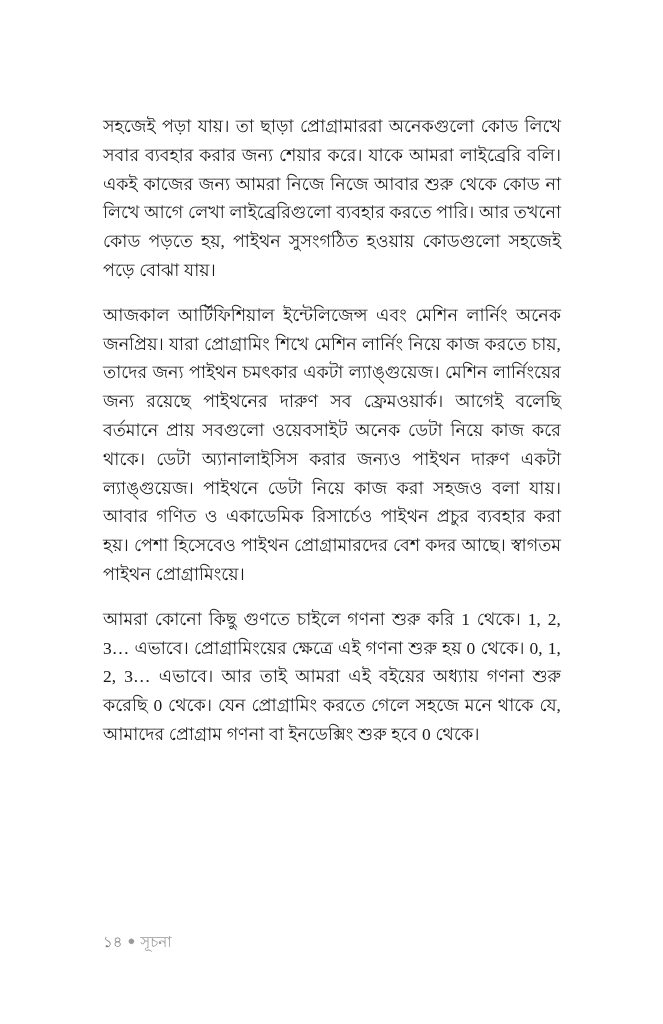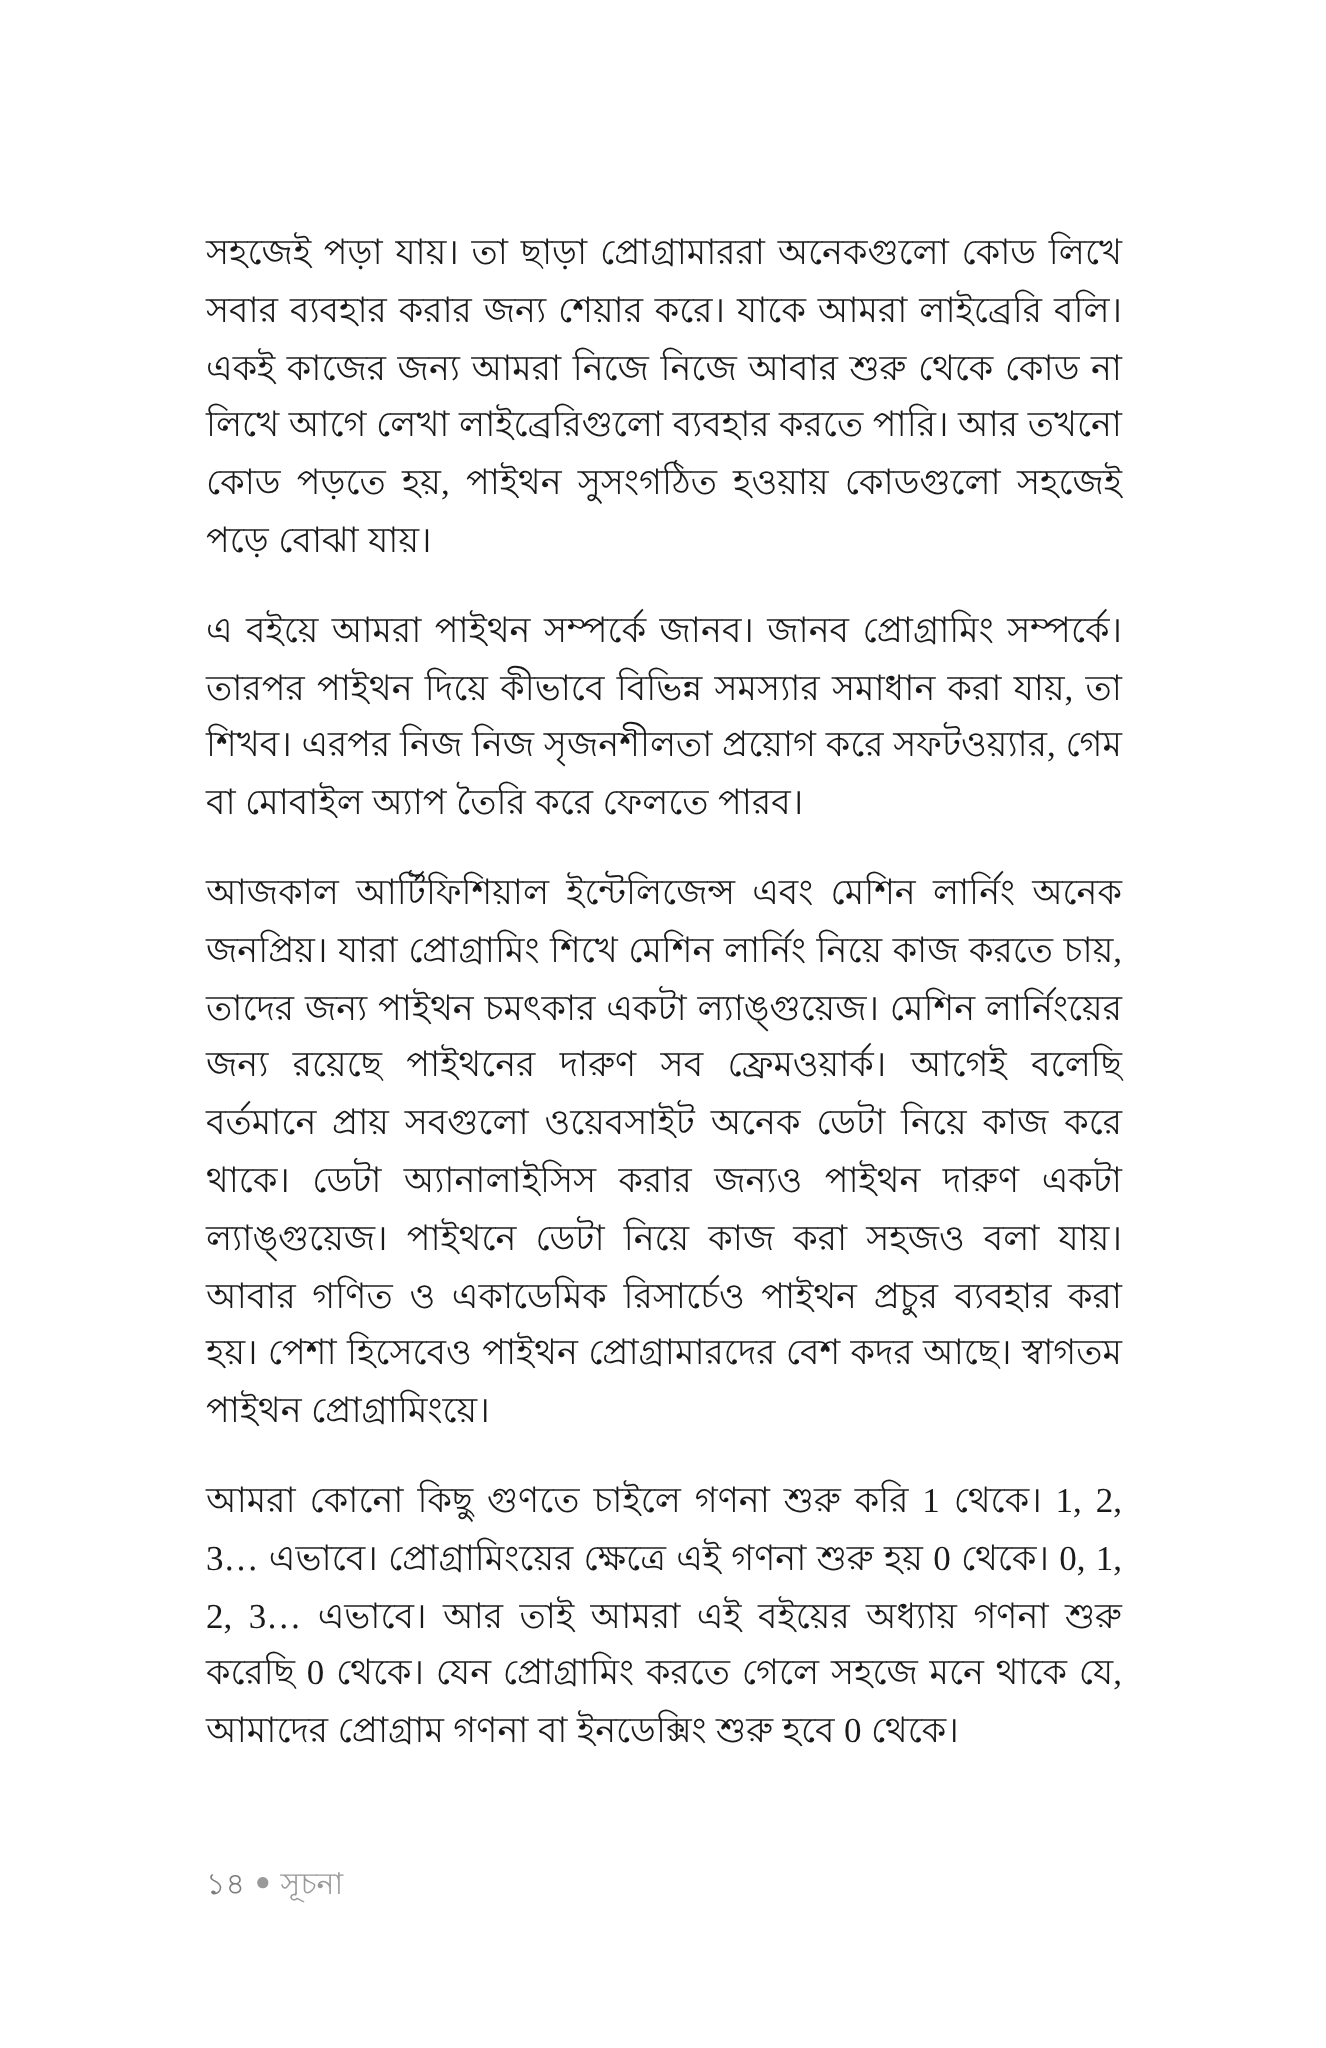--- a/index.html
+++ b/index.html
@@ -70,21 +70,20 @@
     color: #9a9a9a;
   }
 </style>
 </head>
 <body>
 
 <div class="page">
 
   <div class="text-block">
     <p class="para">সহজেই পড়া যায়। তা ছাড়া প্রোগ্রামাররা অনেকগুলো কোড লিখে সবার ব্যবহার করার জন্য শেয়ার করে। যাকে আমরা লাইব্রেরি বলি। একই কাজের জন্য আমরা নিজে নিজে আবার শুরু থেকে কোড না লিখে আগে লেখা লাইব্রেরিগুলো ব্যবহার করতে পারি। আর তখনো কোড পড়তে হয়, পাইথন সুসংগঠিত হওয়ায় কোডগুলো সহজেই পড়ে বোঝা যায়।</p>
-    <p class="para">এ বইয়ে আমরা পাইথন সম্পর্কে জানব। জানব প্রোগ্রামিং সম্পর্কে। তারপর পাইথন দিয়ে কীভাবে বিভিন্ন সমস্যার সমাধান করা যায়, তা শিখব। এরপর নিজ নিজ সৃজনশীলতা প্রয়োগ করে সফটওয়্যার, গেম বা মোবাইল অ্যাপ তৈরি করে ফেলতে পারব।</p>
     <p class="para">আজকাল আর্টিফিশিয়াল ইন্টেলিজেন্স এবং মেশিন লার্নিং অনেক জনপ্রিয়। যারা প্রোগ্রামিং শিখে মেশিন লার্নিং নিয়ে কাজ করতে চায়, তাদের জন্য পাইথন চমৎকার একটা ল্যাঙ্গুয়েজ। মেশিন লার্নিংয়ের জন্য রয়েছে পাইথনের দারুণ সব ফ্রেমওয়ার্ক। আগেই বলেছি বর্তমানে প্রায় সবগুলো ওয়েবসাইট অনেক ডেটা নিয়ে কাজ করে থাকে। ডেটা অ্যানালাইসিস করার জন্যও পাইথন দারুণ একটা ল্যাঙ্গুয়েজ। পাইথনে ডেটা নিয়ে কাজ করা সহজও বলা যায়। আবার গণিত ও একাডেমিক রিসার্চেও পাইথন প্রচুর ব্যবহার করা হয়। পেশা হিসেবেও পাইথন প্রোগ্রামারদের বেশ কদর আছে। স্বাগতম পাইথন প্রোগ্রামিংয়ে।</p>
     <p class="para">আমরা কোনো কিছু গুণতে চাইলে গণনা শুরু করি 1 থেকে। 1, 2, 3… এভাবে। প্রোগ্রামিংয়ের ক্ষেত্রে এই গণনা শুরু হয় 0 থেকে। 0, 1, 2, 3… এভাবে। আর তাই আমরা এই বইয়ের অধ্যায় গণনা শুরু করেছি 0 থেকে। যেন প্রোগ্রামিং করতে গেলে সহজে মনে থাকে যে, আমাদের প্রোগ্রাম গণনা বা ইনডেক্সিং শুরু হবে 0 থেকে।</p>
   </div>
 
   <div class="footer">
     <span class="pg-num">১৪</span><span class="sep">●</span><span class="chapter">সূচনা</span>
   </div>
 
 </div>
 

